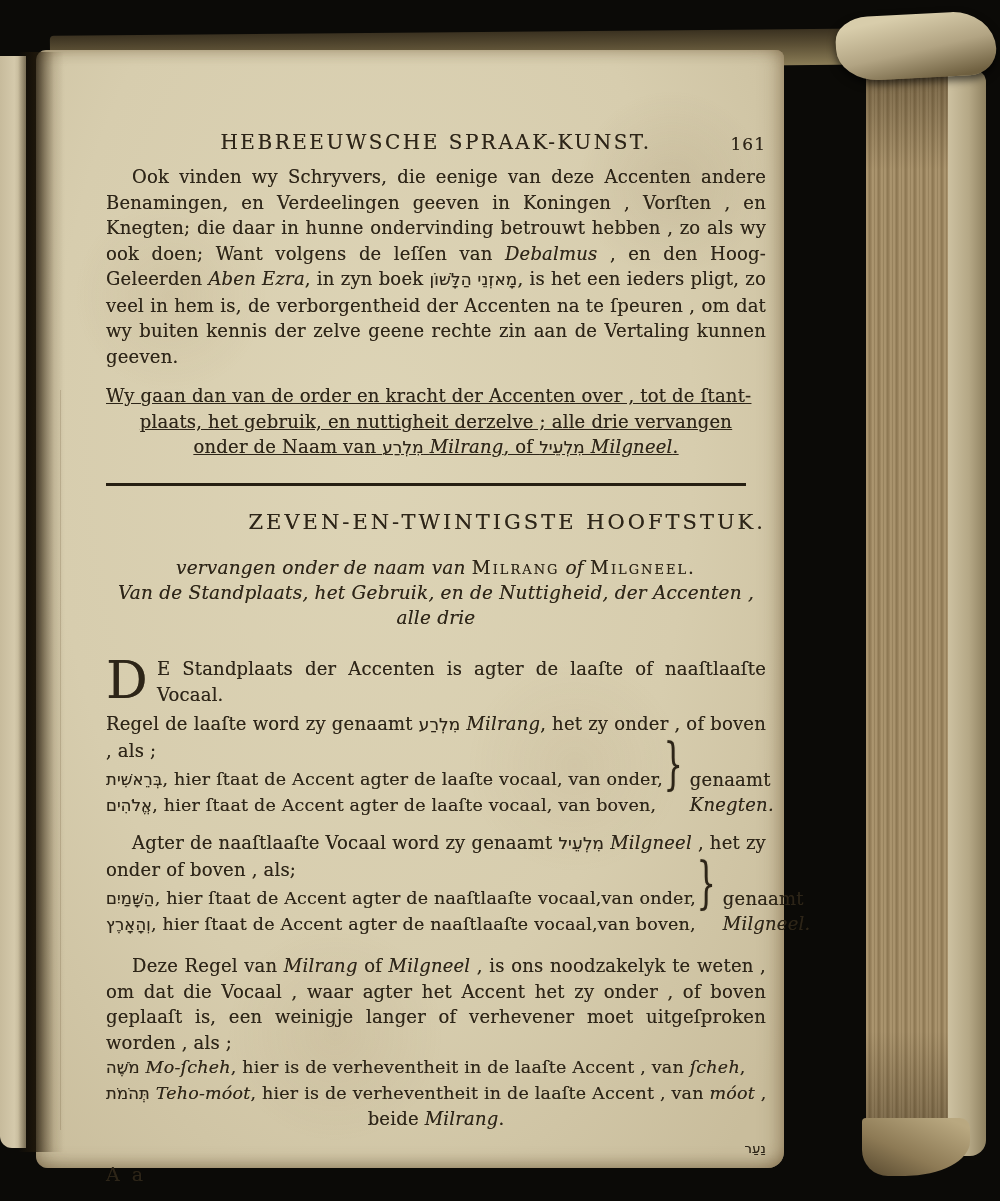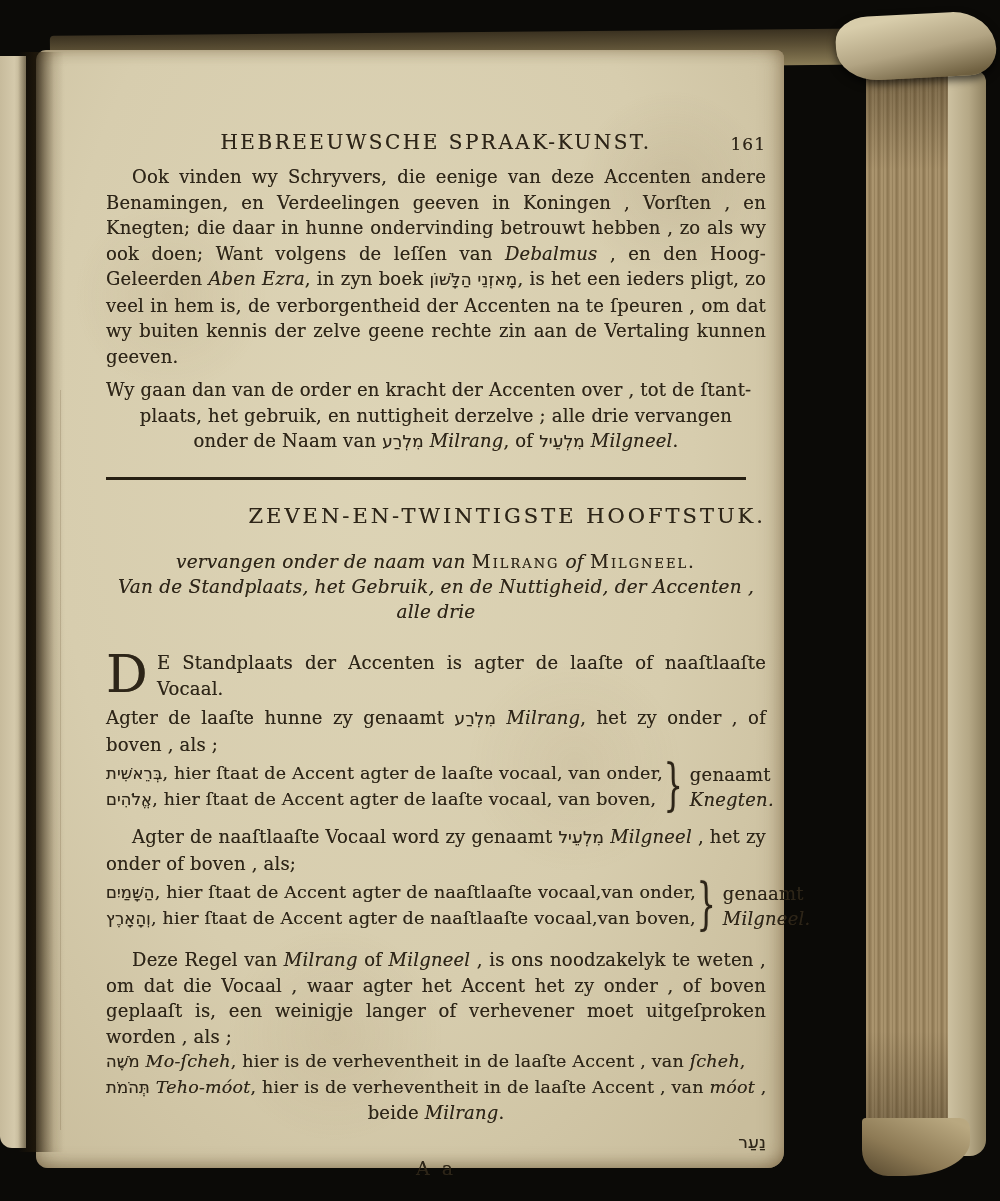--- a/index.html
+++ b/index.html
@@ -83,53 +83,53 @@
     font-size:18px;line-height:25.5px;
     letter-spacing:0.2px;
     text-shadow:0 0 0.5px rgba(45,34,18,0.55);
   }
   .header{position:relative;height:26px;margin-bottom:8px;}
   .title{text-align:center;font-size:20px;letter-spacing:2.5px;}
   .pagenum{position:absolute;right:0;top:2px;font-size:17px;letter-spacing:1px;}
   .p{margin:0;}
   .justify{text-align:justify;}
   .indent{text-indent:26px;}
-  .p2{margin-top:8px;}
+  .p2{margin-top:14px;text-decoration:underline;}
   .line{white-space:nowrap;}
   .center{text-align:center;white-space:normal;}
   .rule{margin-top:22px;width:640px;height:3px;background:#261f12;}
   .chapter{margin-top:24px;text-align:right;font-size:21px;letter-spacing:3px;}
   .subtitle{margin-top:20px;font-size:18.5px;line-height:25px;font-style:italic;}
   .subtitle .line{white-space:normal;}
   .opening{margin-top:26px;text-align:justify;}
   .dropcap{
     float:left;font-size:52px;line-height:42px;
     padding:3px 9px 0 0;
   }
   .clear{clear:both;}
   .mt4{margin-top:4px;} .mt12{margin-top:12px;} .mt16{margin-top:16px;}
-  .group{display:flex;align-items:center;margin-top:4px;}
+  .group{display:flex;margin-top:4px;}
   .gleft{flex:1;}
   .gleft .line{font-size:17.5px;}
   .brace{
     font-size:26px;
     transform:scaleY(2.15) scaleX(1.15);
     margin:0 8px 0 2px;
   }
   .gright{width:104px;line-height:25px;font-size:18px;}
   .ex{font-size:17.5px;}
   .i{font-style:italic;}
   .sc{font-style:normal;font-variant:small-caps;letter-spacing:2px;}
   .h, .catchword{
     font-family:"DejaVu Sans", "Liberation Sans", sans-serif;
     font-size:0.93em;
   }
   .footer{position:relative;height:72px;margin-top:4px;}
-  .catchword{position:absolute;right:0;top:0;font-size:17px;}
-  .signature{position:absolute;left:0;right:0;top:26px;text-align:center;font-size:19px;letter-spacing:3px;}
+  .catchword{position:absolute;right:0;top:0;font-size:13px;}
+  .signature{position:absolute;left:0;right:0;top:26px;font-size:19px;letter-spacing:3px;}
 </style>
 </head>
 <body>
 
 <div class="scene">
 
   <div class="head-edge"></div>
   <div class="prev-page"></div>
   <div class="fore-edge"></div>
   <div class="cover-edge"></div>
@@ -160,21 +160,21 @@
 
       <div class="subtitle">
         <div class="line center"><span class="i">vervangen onder de naam van </span><span class="sc">Milrang</span><span class="i"> of </span><span class="sc">Milgneel.</span></div>
         <div class="line center"><span class="i">Van de Standplaats, het Gebruik, en de Nuttigheid, der Accenten , alle drie</span></div>
       </div>
 
       <div class="p opening">
         <span class="dropcap">D</span><span><span>E Standplaats der Accenten  is agter de laaſte of  naaſtlaaſte Vocaal.</span></span>
       </div>
 
-      <div class="p justify clear mt4"><span>Agter de laaſte hunne zy genaamt </span><span class="h">מִלְרַע</span><span> </span><span class="i">Milrang</span><span>, het zy onder , of boven , als ;</span></div>
+      <div class="p justify clear mt4"><span>Regel de laaſte word zy genaamt </span><span class="h">מִלְרַע</span><span> </span><span class="i">Milrang</span><span>, het zy onder , of boven , als ;</span></div>
 
       <div class="group">
         <div class="gleft">
           <div class="line"><span class="h">בְּרֵאשִׁית</span><span>, hier ſtaat de Accent agter de laaſte vocaal, van onder,</span></div>
           <div class="line"><span class="h">אֱלֹהִים</span><span>, hier ſtaat de Accent agter de laaſte vocaal, van boven,</span></div>
         </div>
         <div class="brace">}</div>
         <div class="gright">
           <div class="line"><span>genaamt</span></div>
           <div class="line"><span class="i">Knegten.</span></div>

